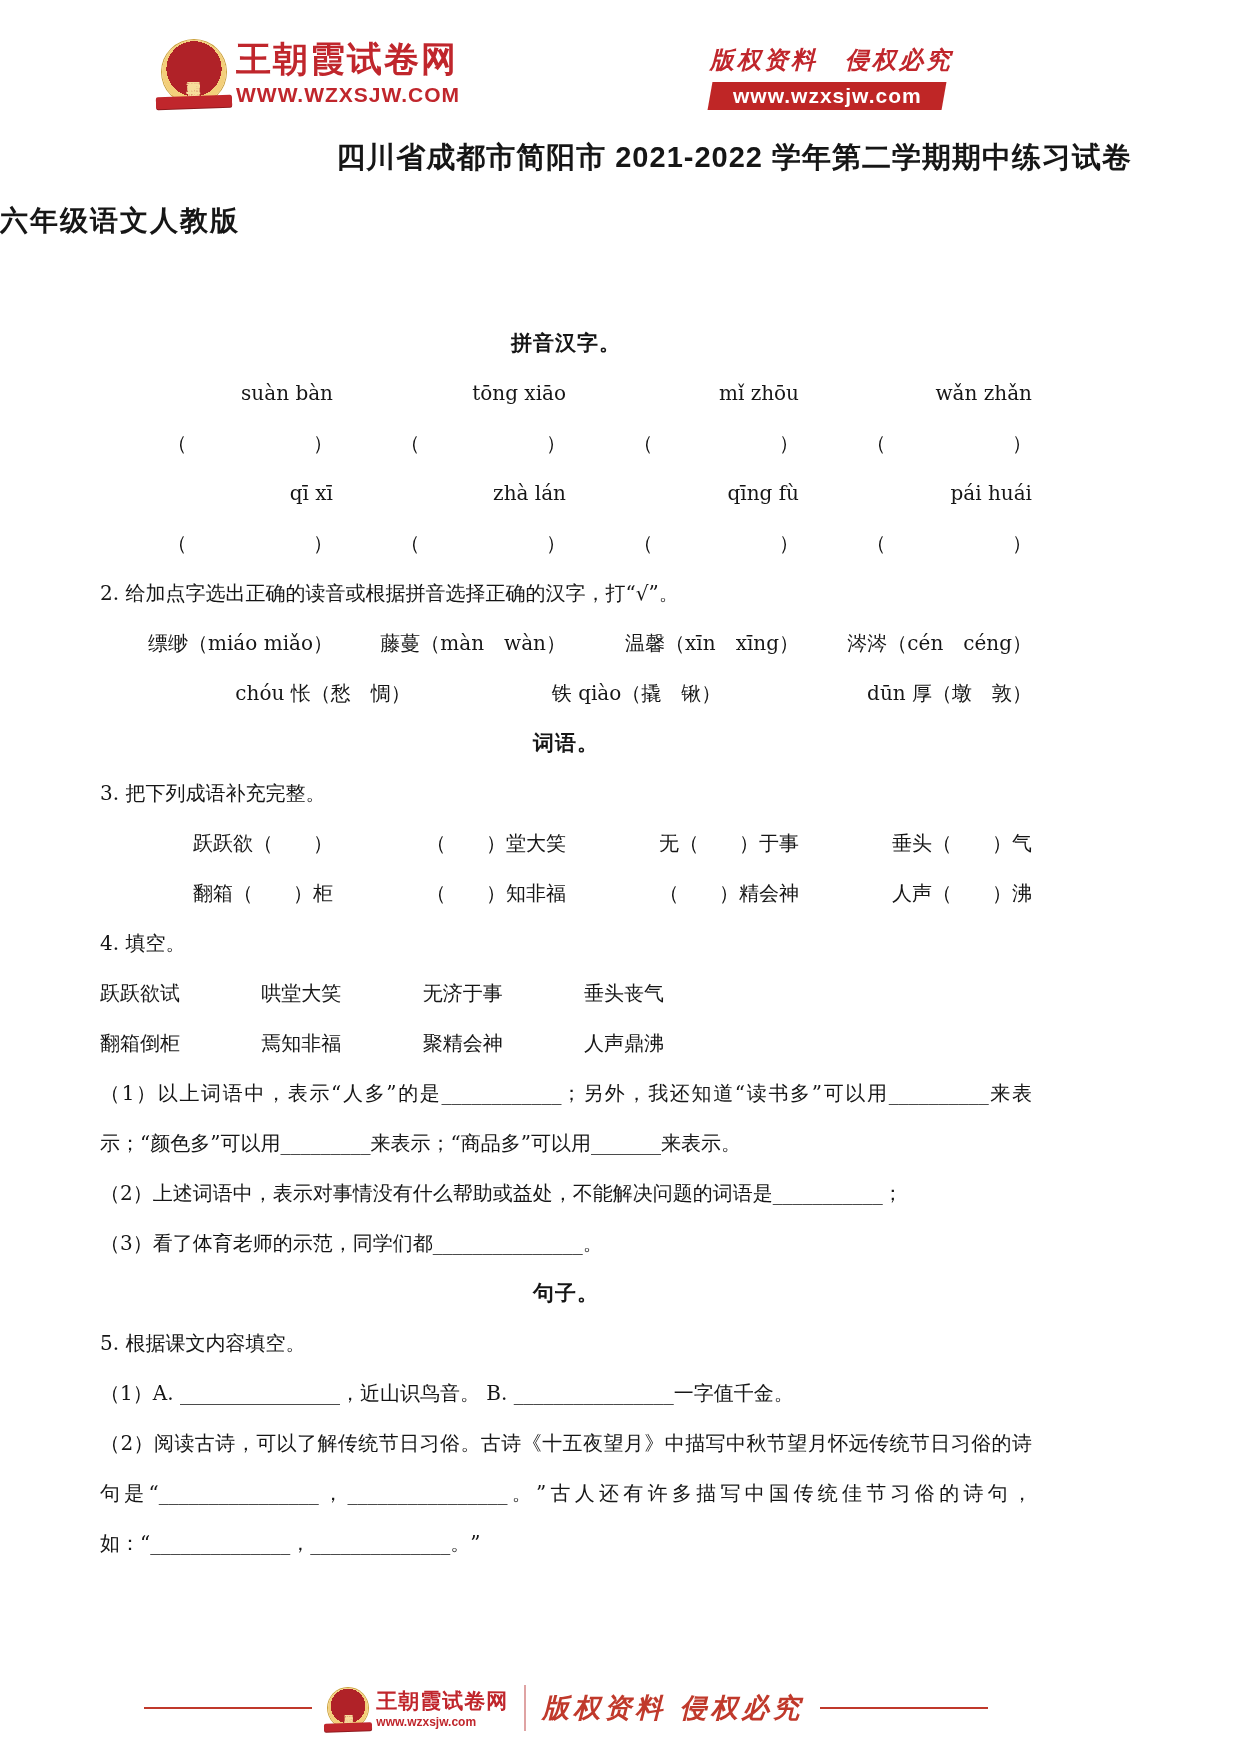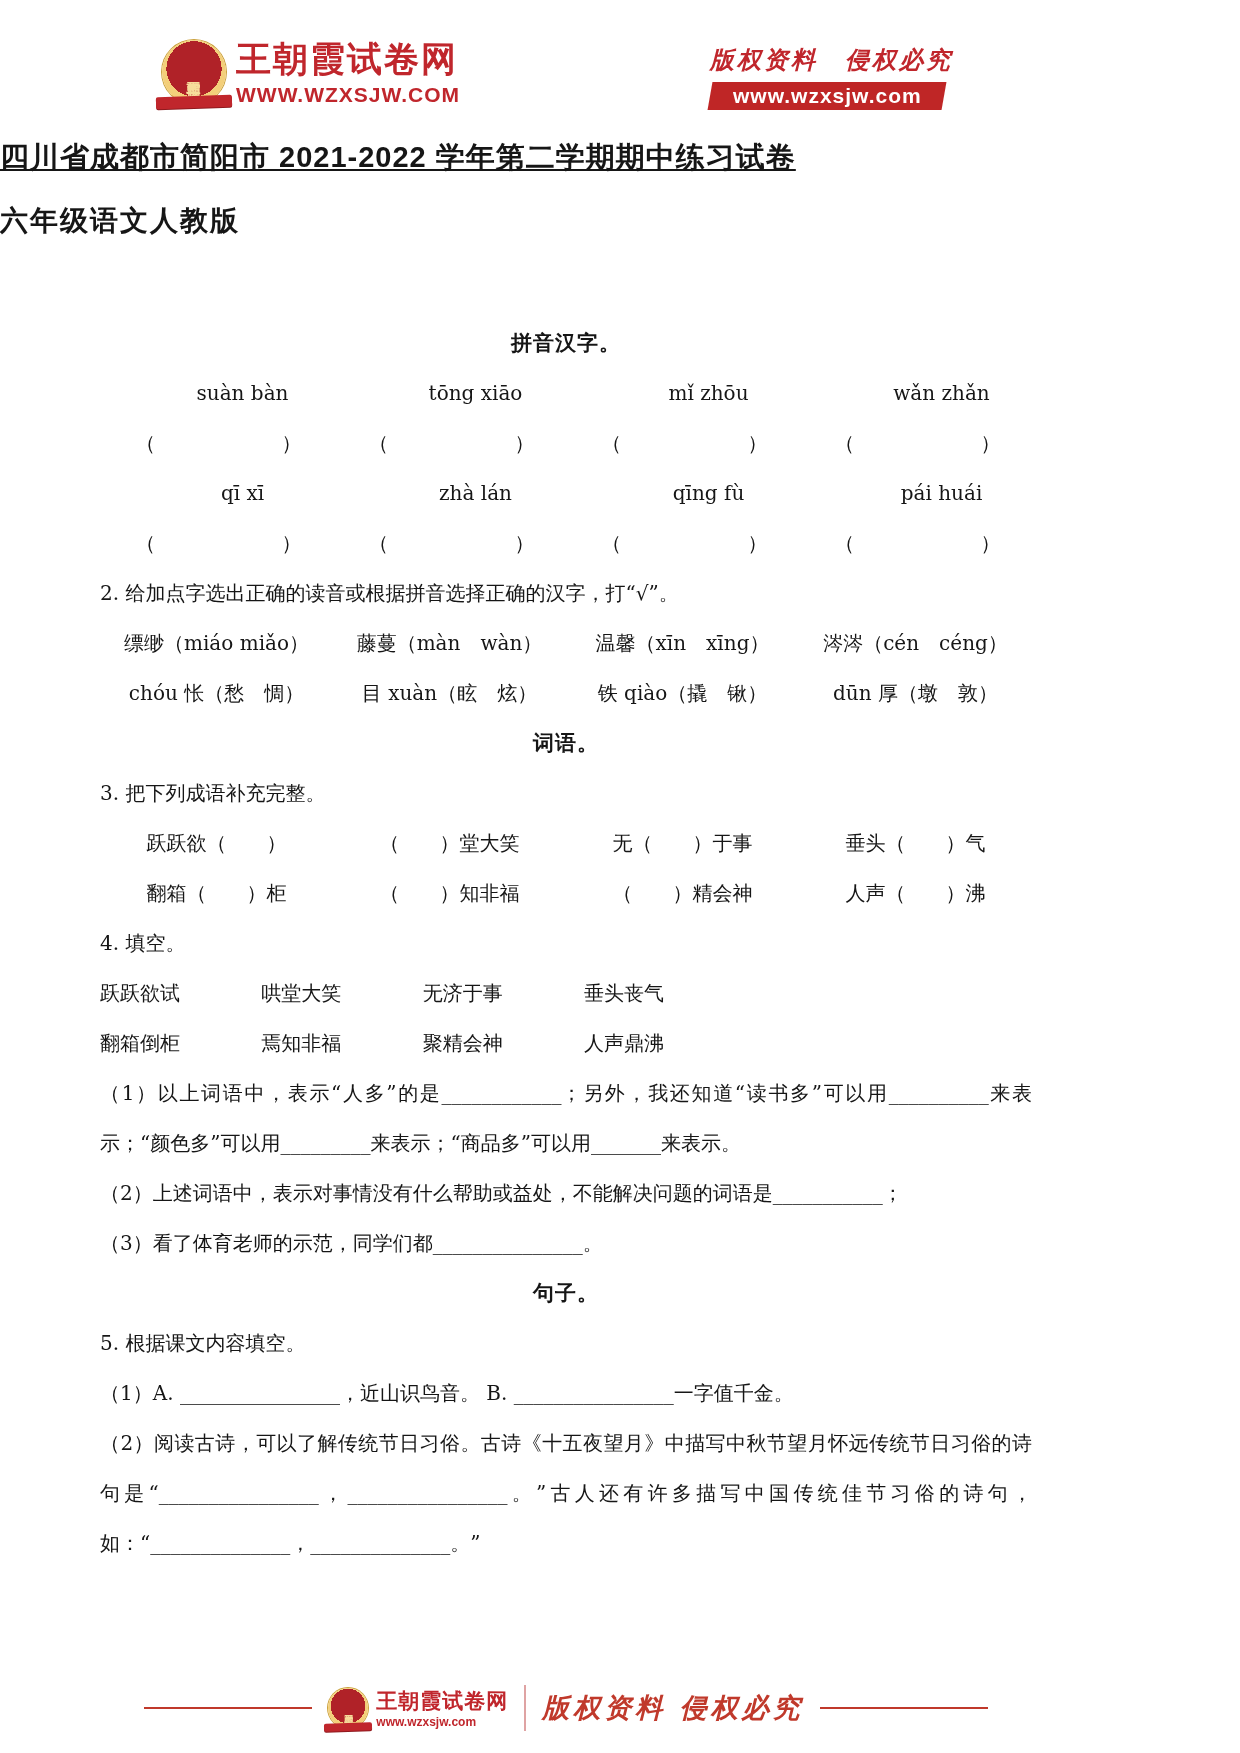--- a/index.html
+++ b/index.html
@@ -24,32 +24,32 @@
                font-family:"Liberation Sans","DejaVu Sans",sans-serif; }
   .logo-url { color:#c0262c; font-weight:700; font-size:21px; letter-spacing:1px;
               font-family:"Liberation Sans","DejaVu Sans",sans-serif; }
   .header-right { width:234px; text-align:center; margin-top:8px; }
   .slogan { color:#c0262c; font-weight:700; font-style:italic; font-size:24px; letter-spacing:3px; white-space:nowrap; }
   .banner { margin-top:6px; background:#bf2626; transform:skewX(-10deg); padding:2px 6px; }
   .banner-text { display:inline-block; transform:skewX(10deg); color:#fff; font-weight:700; font-size:21px;
                  font-family:"Liberation Sans","DejaVu Sans",sans-serif; letter-spacing:1px; }
 
   
-  .title { margin-top:28px; text-align:left; font-size:29px; font-weight:700; letter-spacing:1px;
-           font-family:"Liberation Sans","DejaVu Sans",sans-serif;text-decoration:underline; }
+  .title { margin-top:28px; text-align:right; font-size:29px; font-weight:700; letter-spacing:1px;
+           font-family:"Liberation Sans","DejaVu Sans",sans-serif; }
   .subtitle { margin-top:24px; text-align:left; font-size:28px; font-weight:700; letter-spacing:2px;
               font-family:"Liberation Sans","DejaVu Sans",sans-serif; }
 
   
   .content { margin:78px 100px 0 100px; font-size:20px; line-height:50px; }
   .sec-head { font-weight:800; font-size:21px; letter-spacing:1px;
               font-family:"Liberation Sans","DejaVu Sans",sans-serif;text-align:center; }
   .q-label { font-size:20px; }
   .row4 { display:flex; }
-  .row4 .cell { flex:1 1 0; text-align:center; }
+  .row4 .cell { flex:1 1 0; text-align:right; }
   .pinyin-row .cell { padding-left:52px; font-size:20px; }
   .paren-row .cell { padding-left:4px; }
   .pspace { display:inline-block; width:126px; }
   .word-row .word { display:inline-block; margin-right:75px; }
   .para { text-align:justify; }
 
   
   .footer { position:absolute; left:0; right:0; bottom:22px; display:flex; align-items:center;
             justify-content:center; gap:16px; }
   .f-line { width:168px; height:2px; background:#c0392b; }
@@ -120,21 +120,20 @@
 
     <div class="q-label">2. 给加点字选出正确的读音或根据拼音选择正确的汉字，打“√”。</div>
     <div class="row4">
       <div class="cell">缥缈（miáo miǎo）</div>
       <div class="cell">藤蔓（màn　wàn）</div>
       <div class="cell">温馨（xīn　xīng）</div>
       <div class="cell">涔涔（cén　céng）</div>
     </div>
     <div class="row4">
       <div class="cell">chóu 怅（愁　惆）</div>
-      <div class="cell">目 xuàn（眩　炫）</div>
       <div class="cell">铁 qiào（撬　锹）</div>
       <div class="cell">dūn 厚（墩　敦）</div>
     </div>
 
     <div class="sec-head">词语。</div>
     <div class="q-label">3. 把下列成语补充完整。</div>
     <div class="row4">
       <div class="cell">跃跃欲（　　）</div>
       <div class="cell">（　　）堂大笑</div>
       <div class="cell">无（　　）于事</div>

